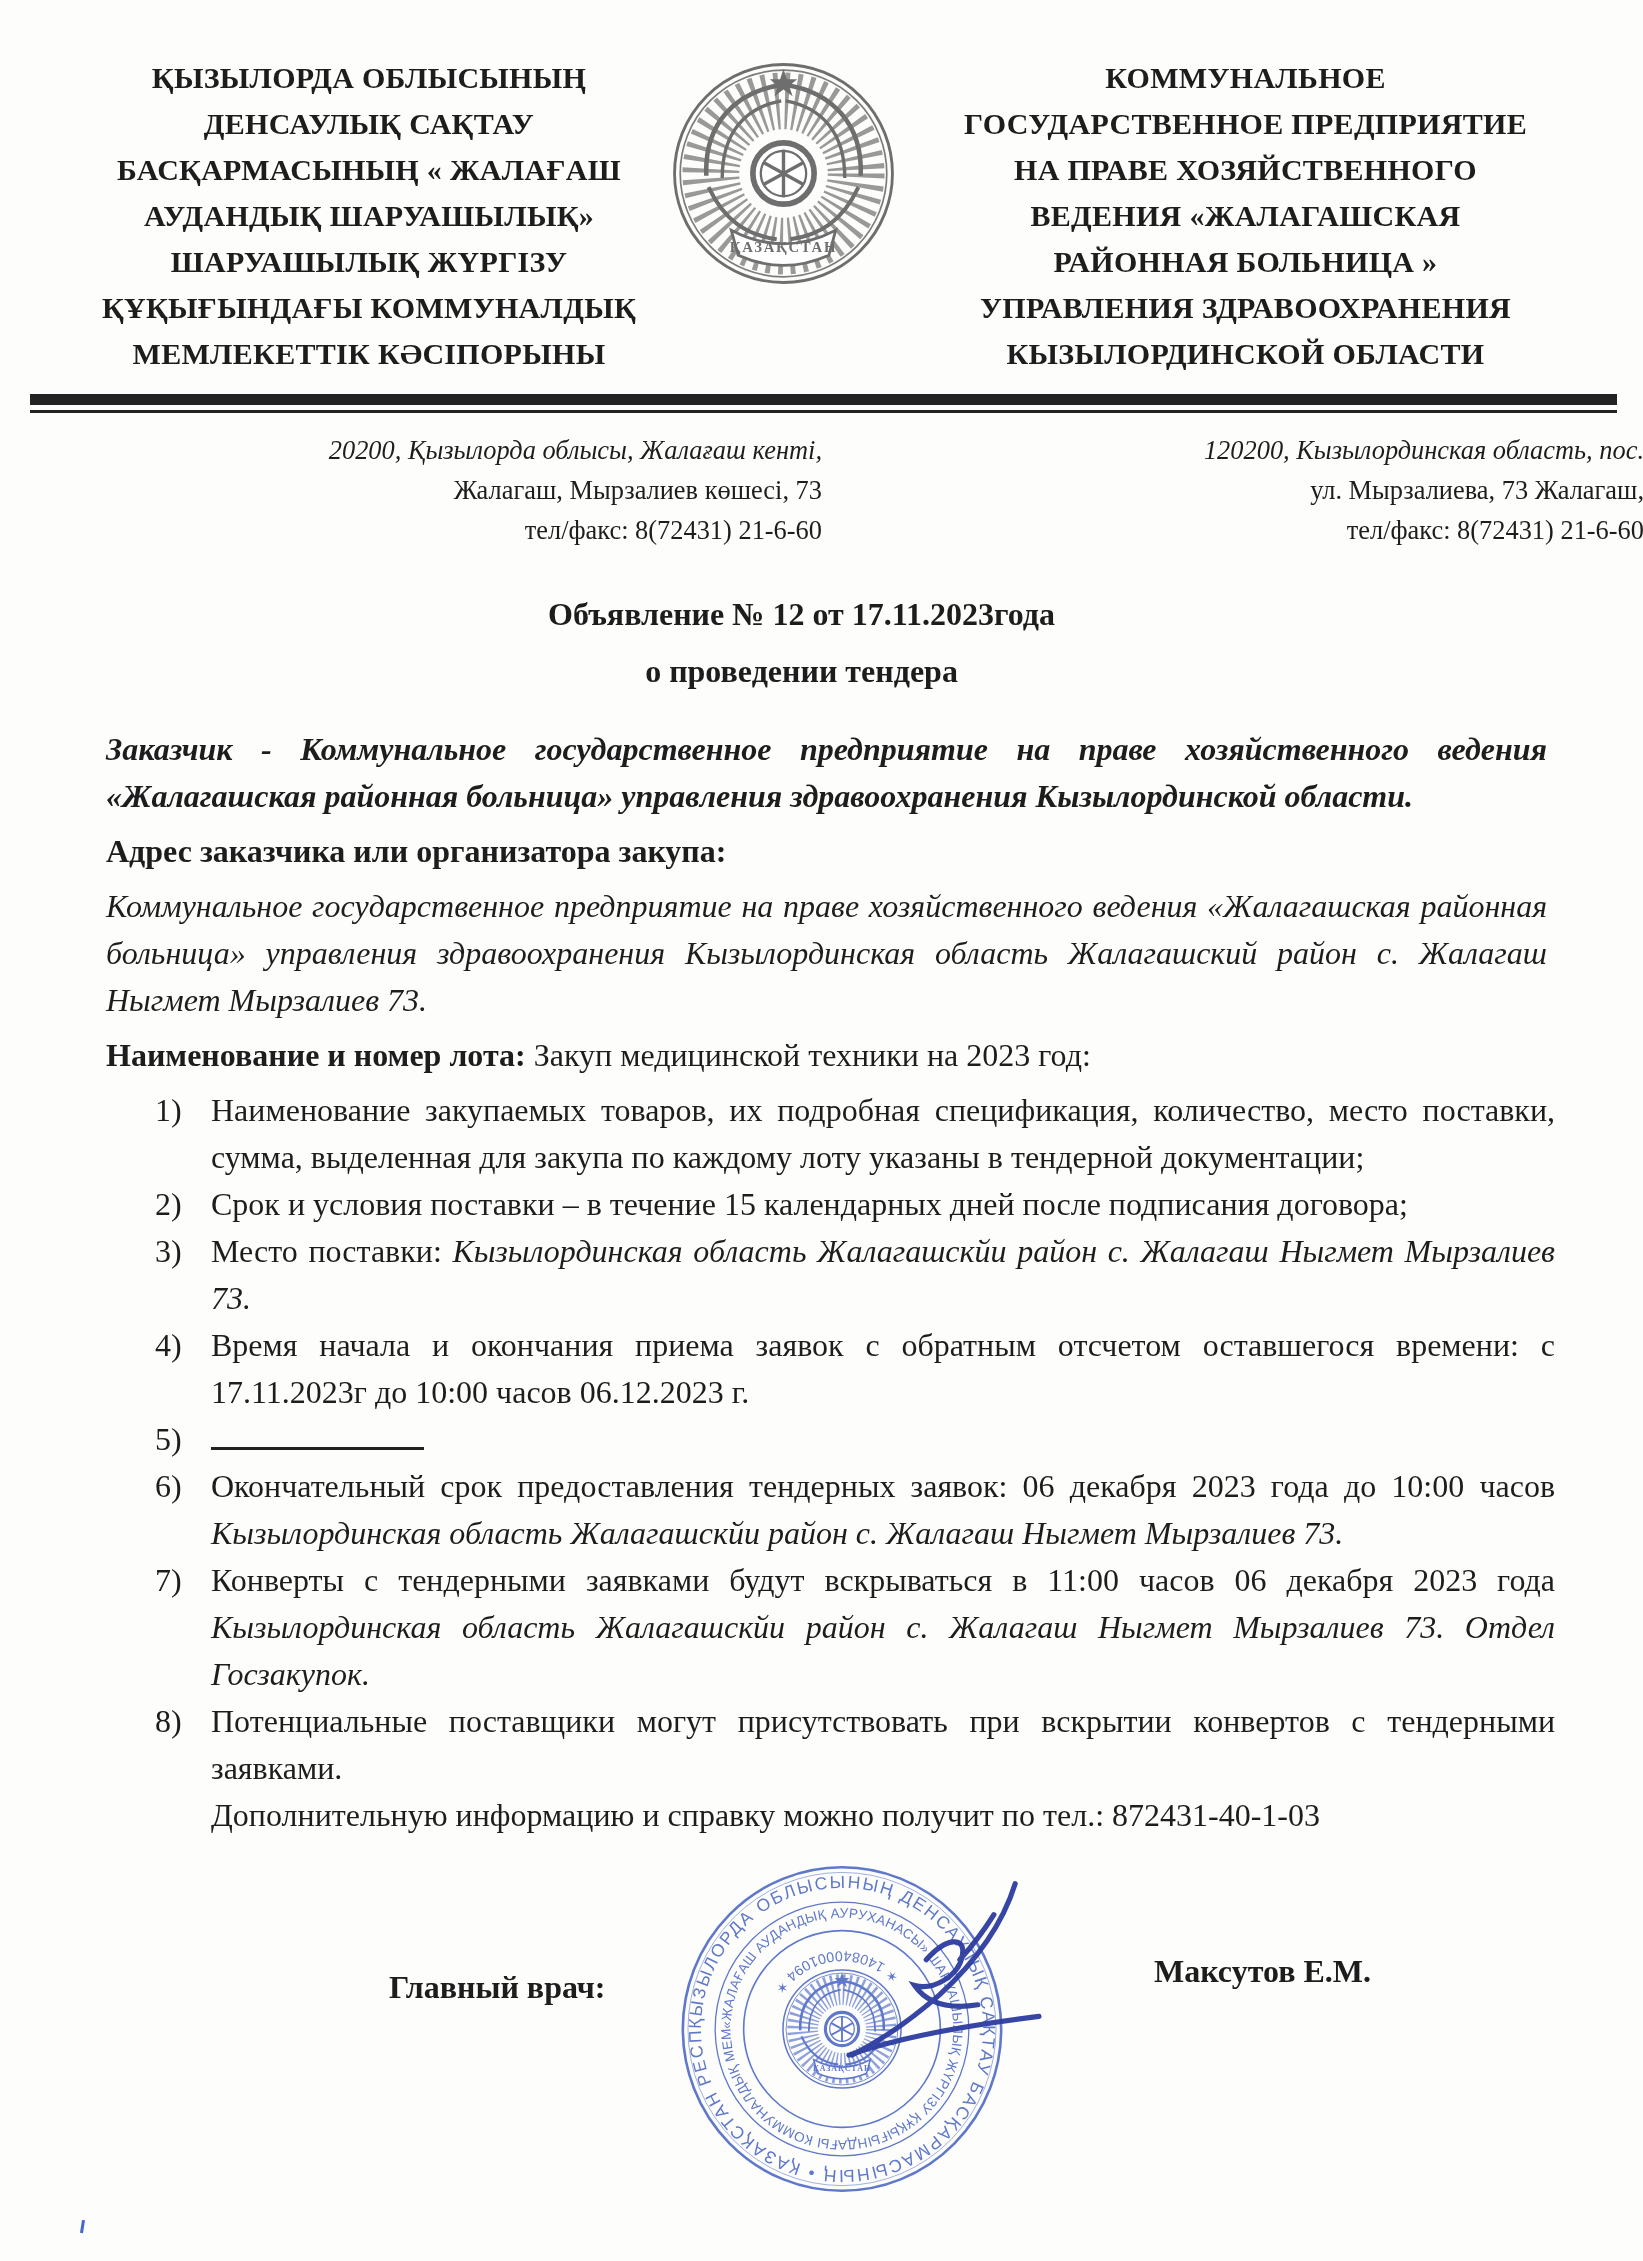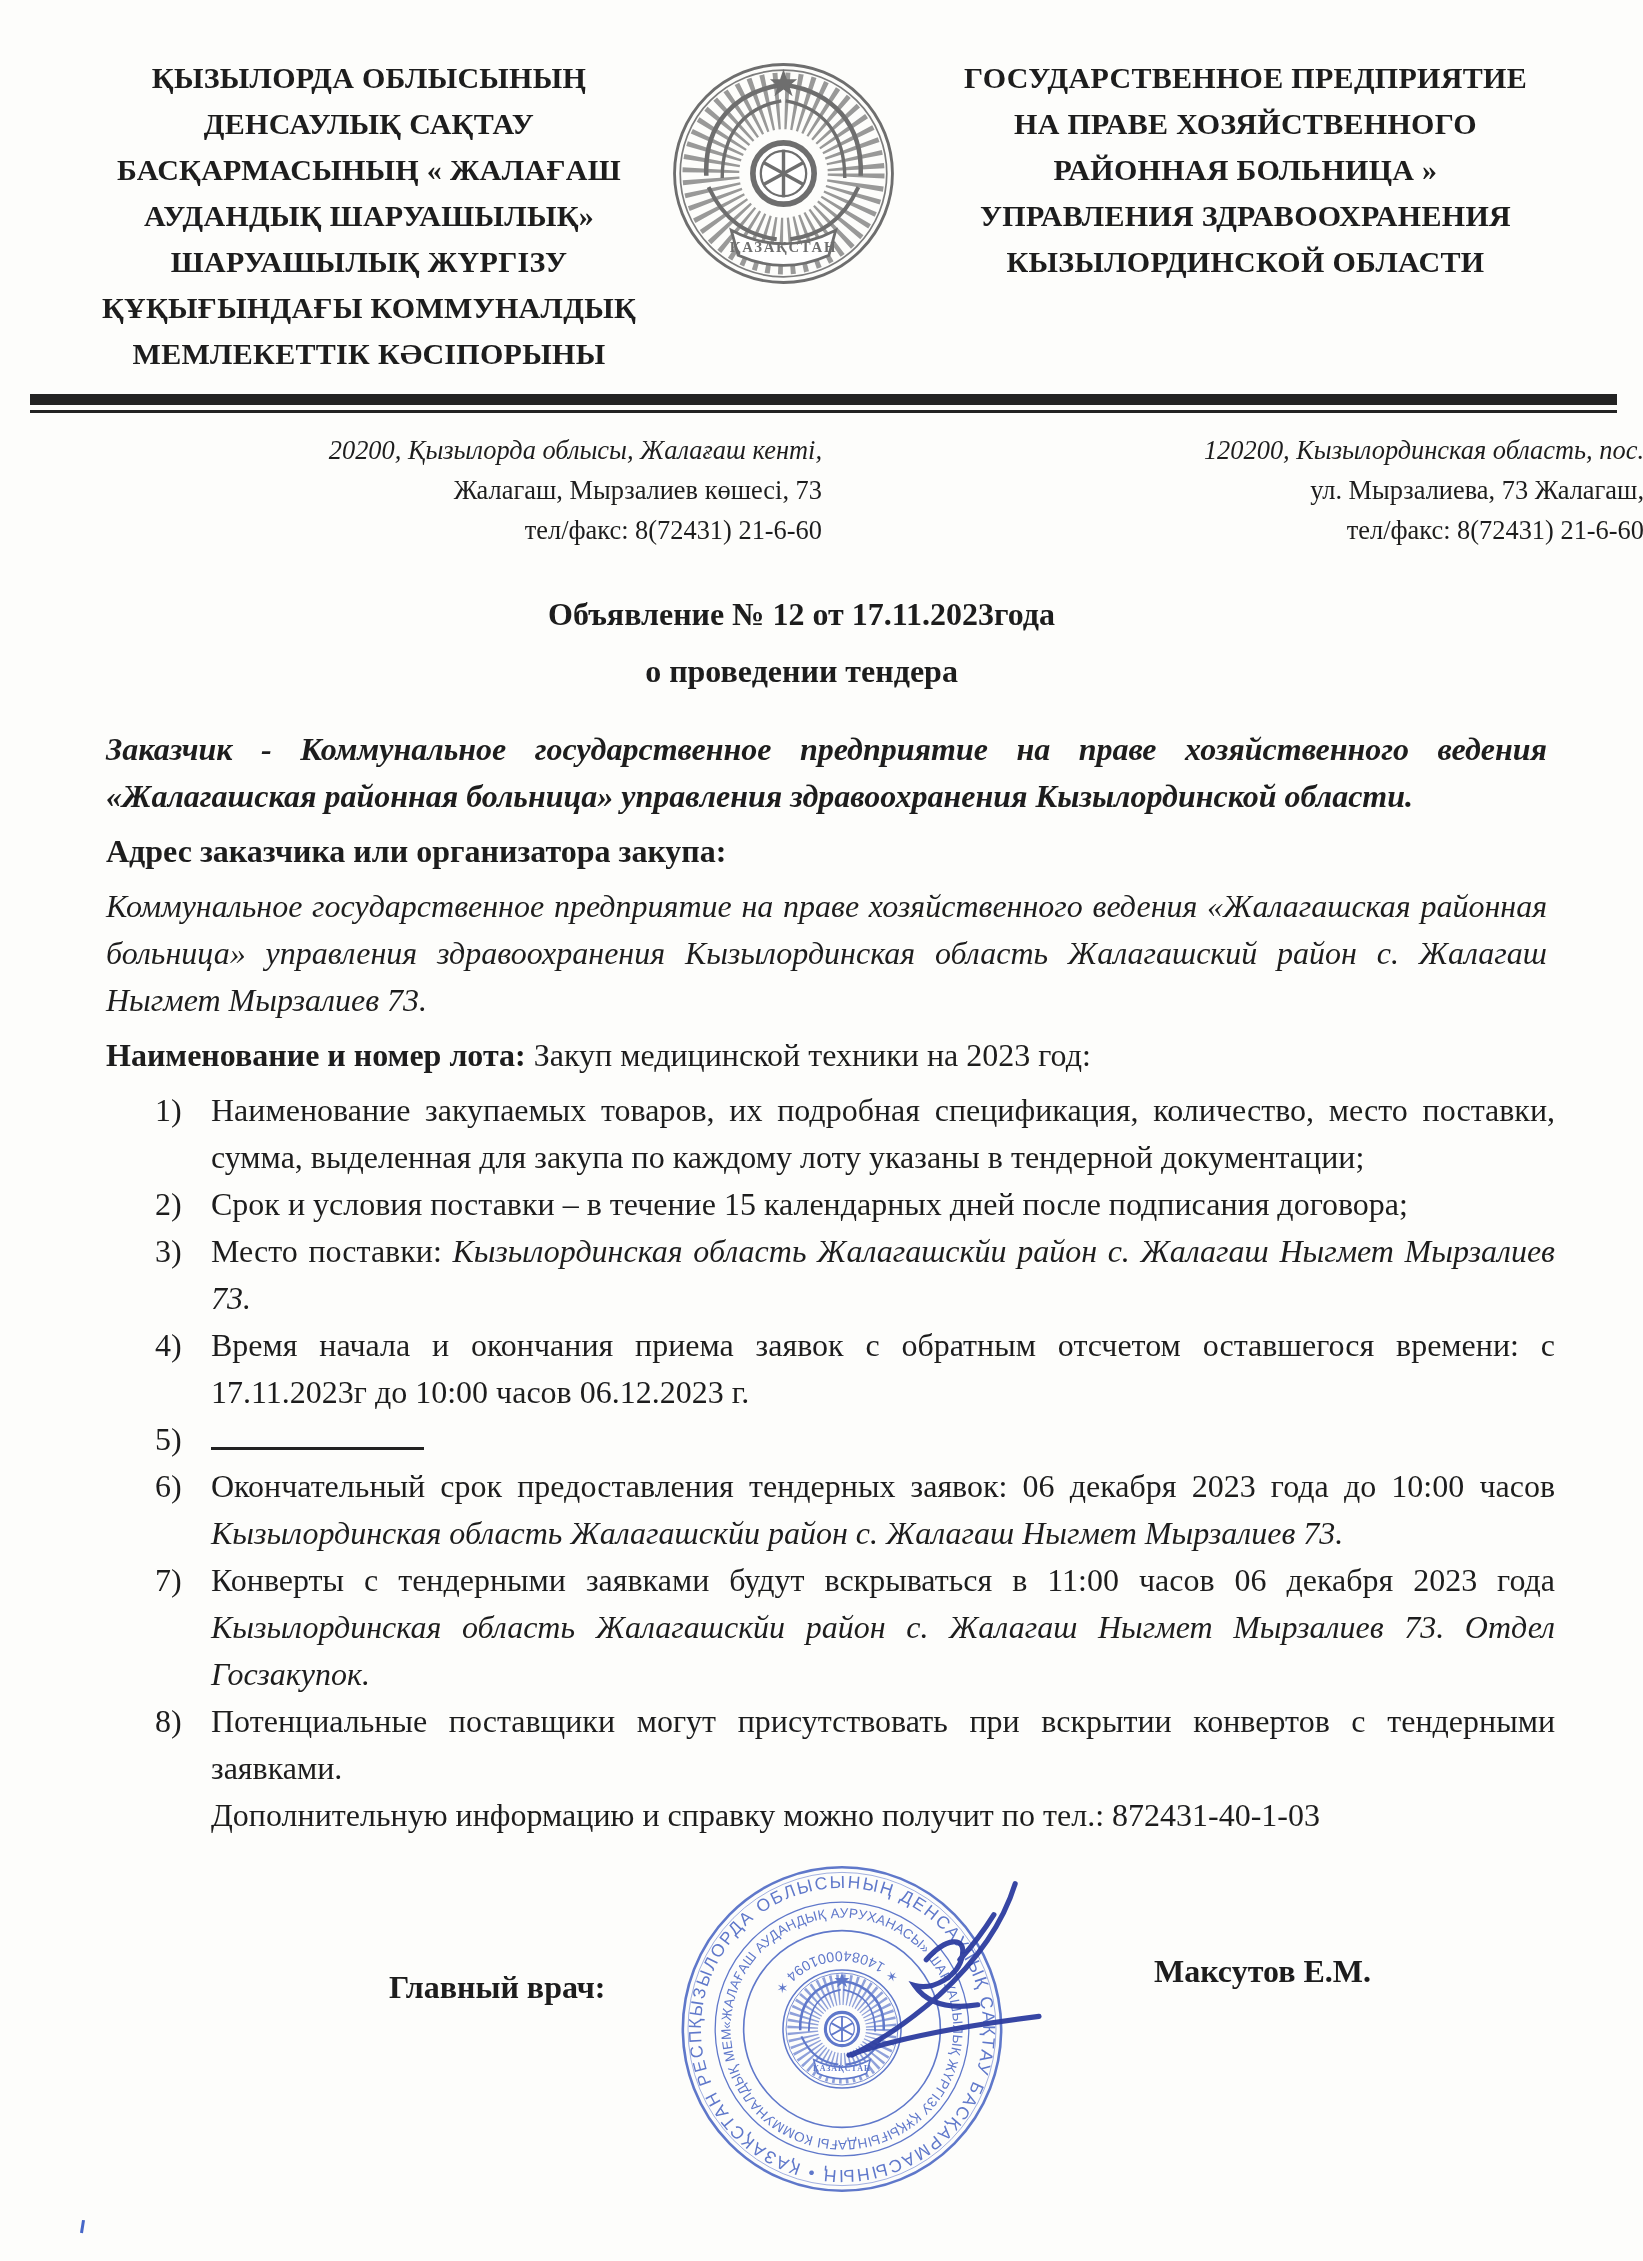--- a/index.html
+++ b/index.html
@@ -84,22 +84,24 @@
       <div>ШАРУАШЫЛЫҚ ЖҮРГІЗУ</div>
       <div>ҚҰҚЫҒЫНДАҒЫ КОММУНАЛДЫҚ</div>
       <div>МЕМЛЕКЕТТІК КӘСІПОРЫНЫ</div>
     </div>
     <div class="emblem-wrap">
       <svg class="emblem" viewBox="0 0 200 200">
         <use href="#emb-core"></use>
       </svg>
     </div>
     <div class="org">
+      <div>КОММУНАЛЬНОЕ</div>
       <div>ГОСУДАРСТВЕННОЕ ПРЕДПРИЯТИЕ</div>
       <div>НА ПРАВЕ ХОЗЯЙСТВЕННОГО</div>
+      <div>ВЕДЕНИЯ «ЖАЛАГАШСКАЯ</div>
       <div>РАЙОННАЯ БОЛЬНИЦА »</div>
       <div>УПРАВЛЕНИЯ ЗДРАВООХРАНЕНИЯ</div>
       <div>КЫЗЫЛОРДИНСКОЙ ОБЛАСТИ</div>
     </div>
   </div>
 
   <div class="divider">
     <div class="thick"></div>
     <div class="thin"></div>
   </div>

